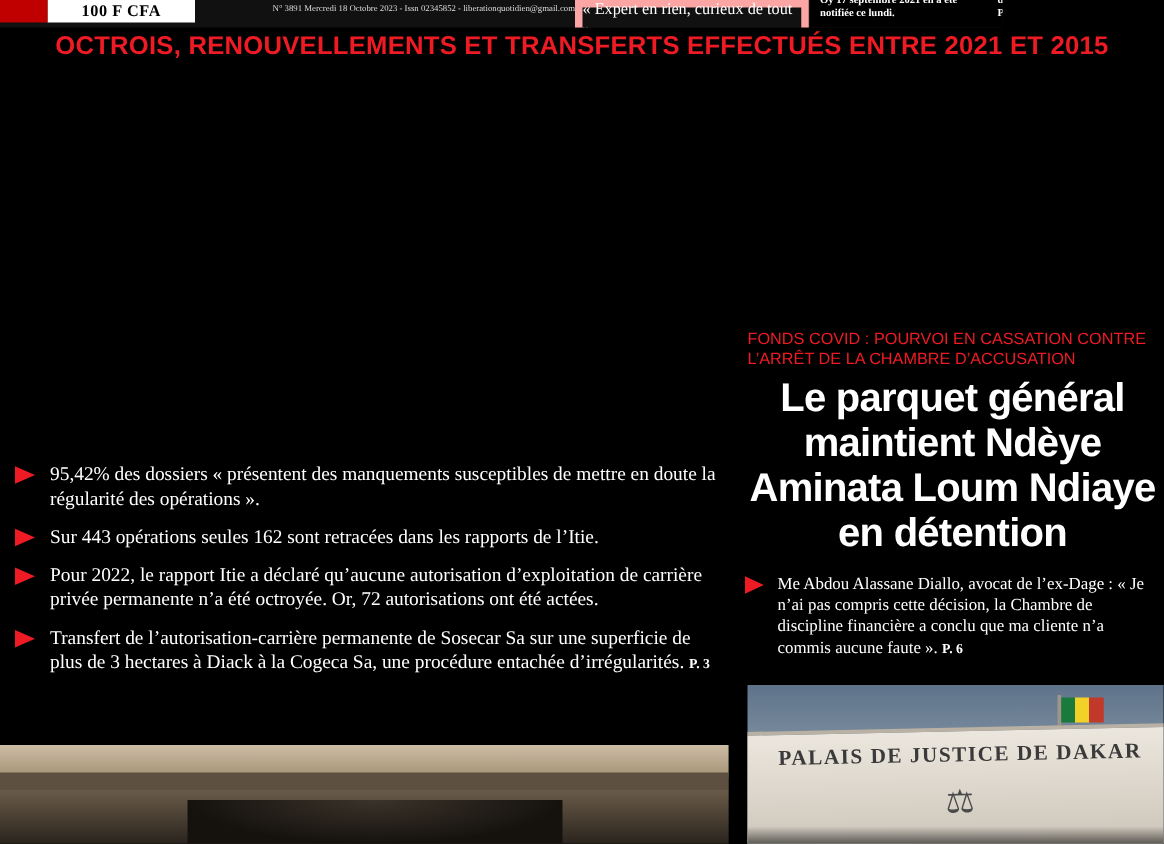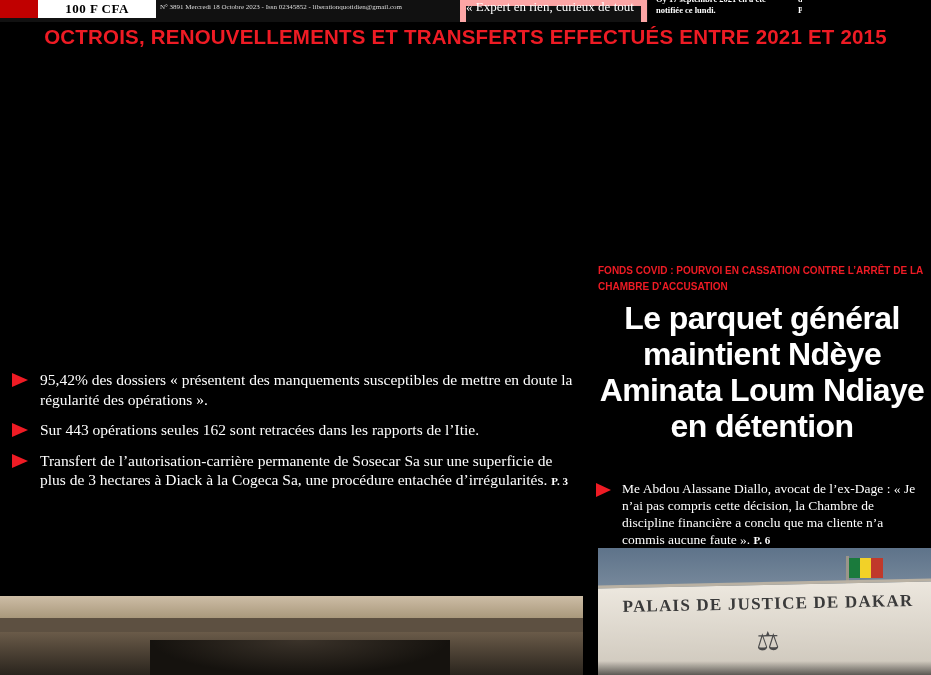--- a/index.html
+++ b/index.html
@@ -55,20 +55,21 @@
   }
   .masthead-meta {
     position: absolute;
     left: 160px; top: 3px;
     width: 300px;
     font-size: 7px;
     color: #ddd;
     font-family: "Liberation Serif", serif;
     white-space: nowrap;
     overflow: hidden;
+    text-align: right;
   }
   .slogan-box {
     position: absolute;
     left: 460px; top: 0px;
     width: 175px; height: 18px;
     background: #111;
     border: 6px solid #fca5a5;
     color: #fff;
     font-size: 13px;
     display: flex;
@@ -199,40 +200,40 @@
   .photo-left .pit {
     position: absolute;
     left: 150px; top: 44px; width: 300px; height: 35px;
     background: radial-gradient(ellipse at 50% 0%, #3b332a, #15120e 70%);
   }
   .right-kicker {
     position: absolute;
     left: 598px; top: 263px;
     width: 325px;
     color: #ee1b24;
-    font-weight: bold;
-    font-size: 10px;
+    font-weight: normal;
+    font-size: 13px;
     line-height: 15.5px;
     font-family: "Liberation Sans", sans-serif;
   }
   .right-headline {
     position: absolute;
     left: 596px; top: 300px;
     width: 332px;
     color: #fff;
     font-weight: bold;
     font-size: 32px;
     line-height: 36px;
     font-family: "Liberation Sans", sans-serif;
     letter-spacing: -0.6px;
     text-align: center;
   }
   .right-bullet {
     position: absolute;
-    left: 596px; top: 480px;
+    left: 596px; top: 458px;
     width: 330px;
     padding-left: 26px;
     box-sizing: border-box;
     font-family: "Liberation Serif", serif;
     font-size: 13.5px;
     line-height: 17px;
     color: #fff;
   }
   .right-bullet .arrow {
     position: absolute;
@@ -331,20 +332,24 @@
     <div class="bullet">
       <span class="arrow"></span>
       <span>95,42% des dossiers « présentent des manquements susceptibles de mettre en doute la régularité des opérations ».</span>
     </div>
     <div class="bullet">
       <span class="arrow"></span>
       <span>Sur 443 opérations seules 162 sont retracées dans les rapports de l’Itie.</span>
     </div>
     <div class="bullet">
       <span class="arrow"></span>
+      <span>Pour 2022, le rapport Itie a déclaré qu’aucune autorisation d’exploitation de carrière privée permanente n’a été octroyée. Or, 72 autorisations ont été actées.</span>
+    </div>
+    <div class="bullet">
+      <span class="arrow"></span>
       <span>Transfert de l’autorisation-carrière permanente de Sosecar Sa sur une superficie de plus de 3 hectares à Diack à la Cogeca Sa, une procédure entachée d’irrégularités.</span>
       <span class="pageref">P. 3</span>
     </div>
   </div>
 
   <div class="photo-left">
     <div class="sky"></div>
     <div class="ridge"></div>
     <div class="ground"></div>
     <div class="pit"></div>

